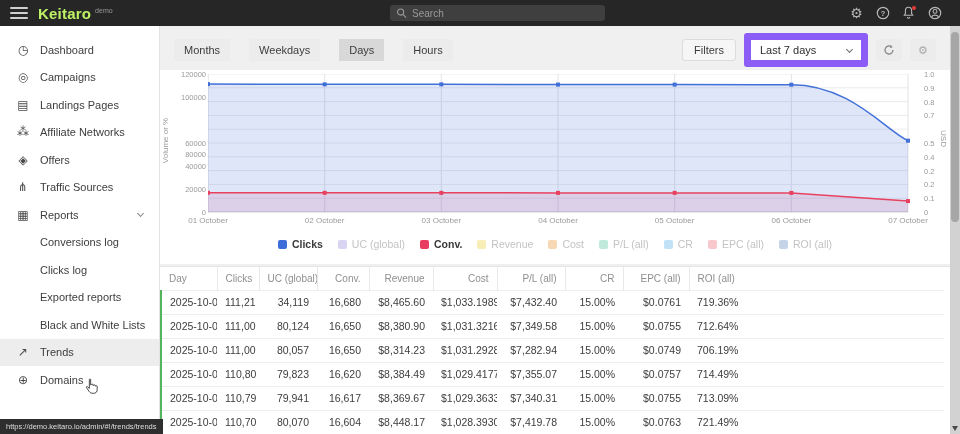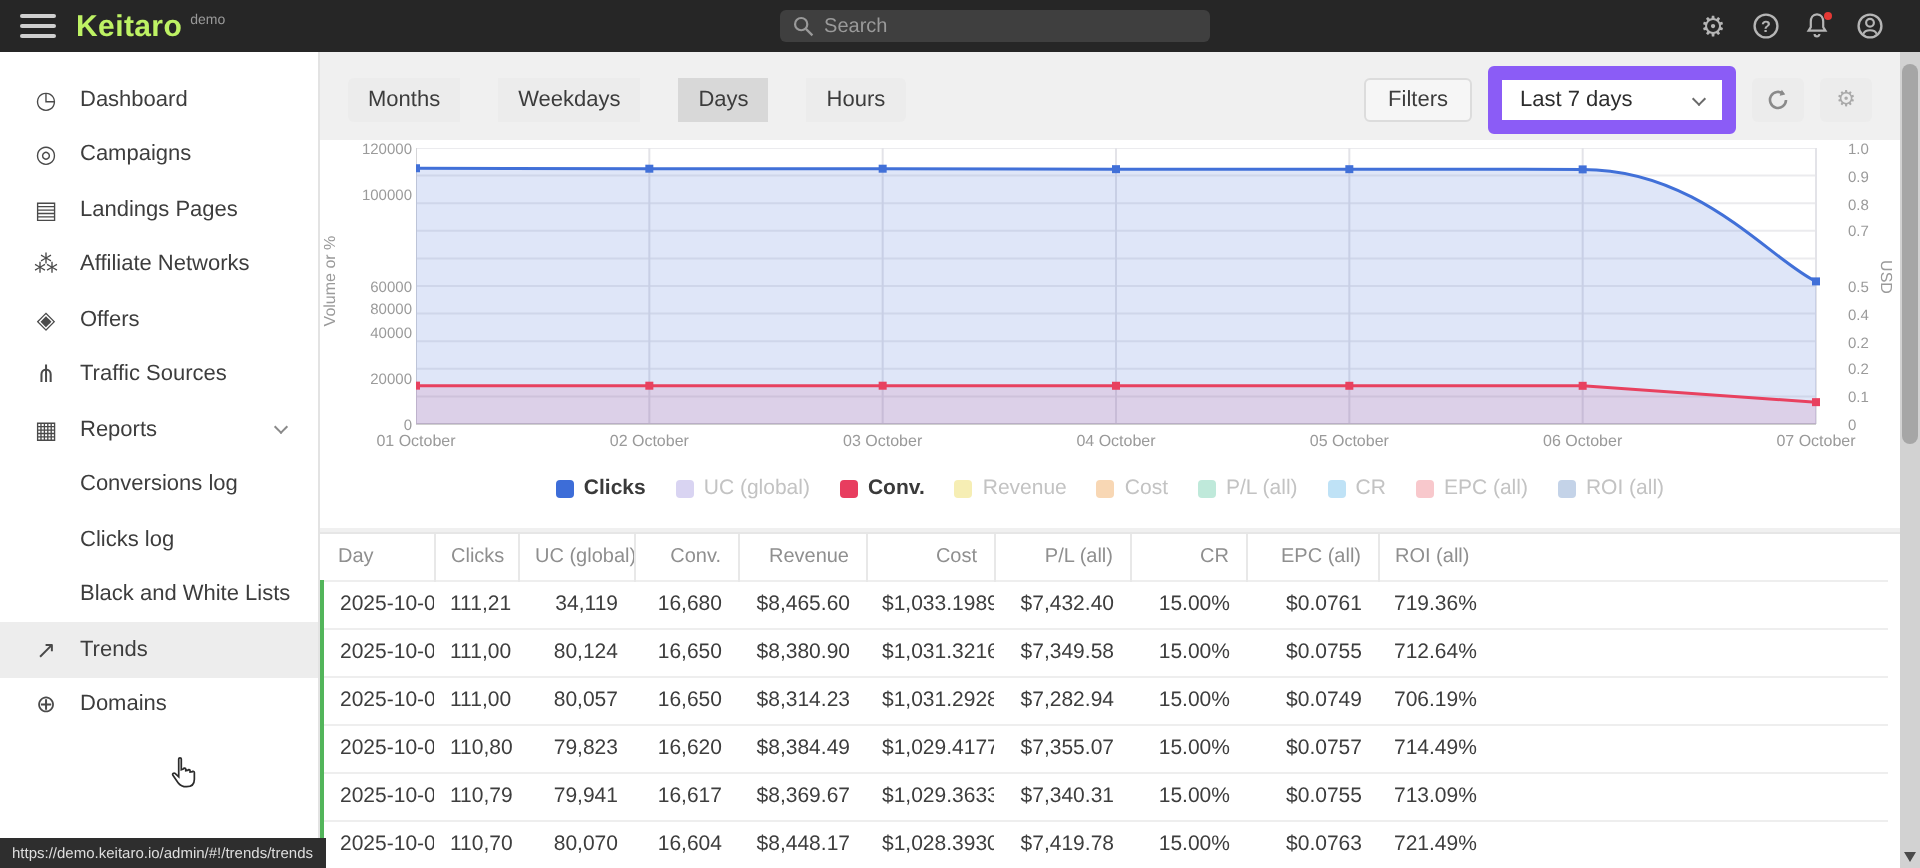--- a/index.html
+++ b/index.html
@@ -158,20 +158,23 @@
       <div class="side-item">
         <span class="side-icon">▦</span>
         <span class="side-label">Reports</span>
         <span class="chev"></span>
       </div>
       <div class="side-item sub">
         <span class="side-label">Conversions log</span>
       </div>
       <div class="side-item sub">
         <span class="side-label">Clicks log</span>
+      </div>
+      <div class="side-item sub">
+        <span class="side-label">Exported reports</span>
       </div>
       <div class="side-item sub">
         <span class="side-label">Black and White Lists</span>
       </div>
       <div class="side-item active">
         <span class="side-icon">↗</span>
         <span class="side-label">Trends</span>
       </div>
       <div class="side-item">
         <span class="side-icon">⊕</span>

